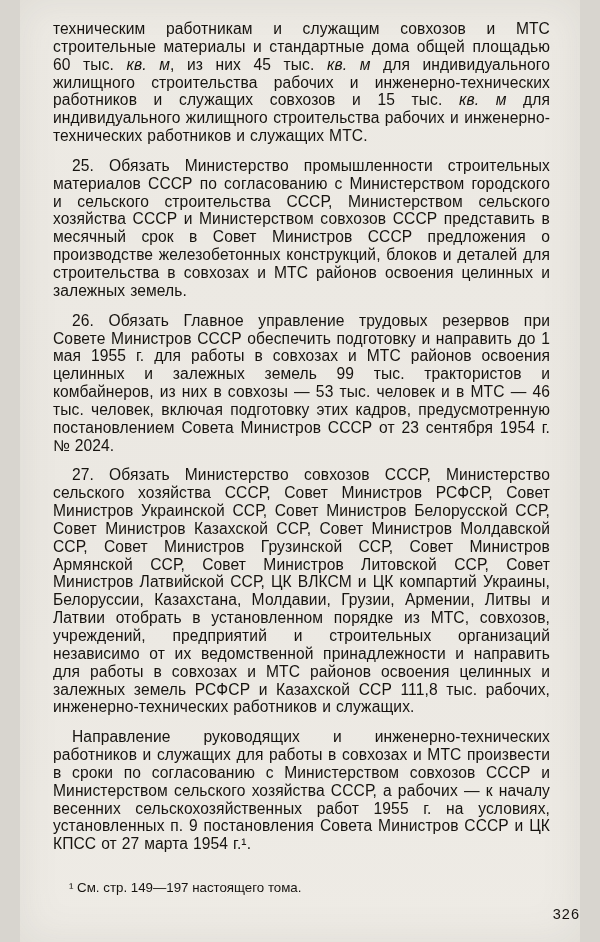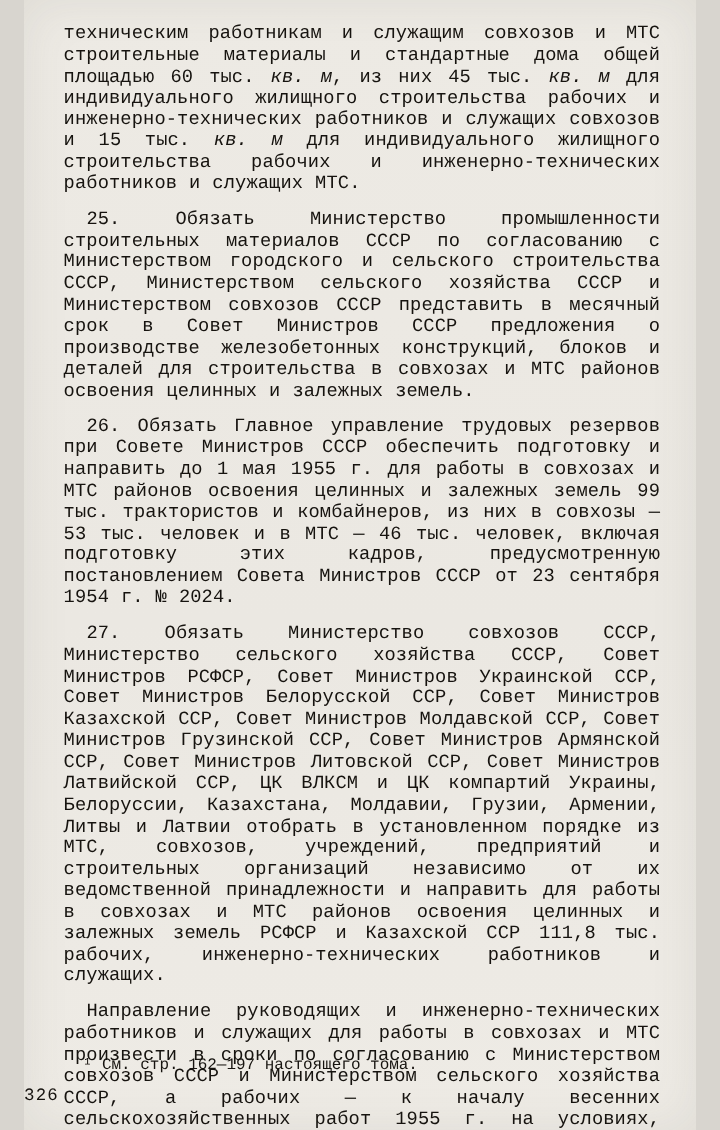--- a/index.html
+++ b/index.html
@@ -8,21 +8,21 @@
     background: #d8d5cf;
   }
   .page {
     position: relative;
     width: 560px;
     height: 942px;
     margin: 0 auto;
     box-sizing: border-box;
     background: linear-gradient(180deg, #edeae4 0%, #ebe8e2 55%, #eeebe5 100%);
     box-shadow: inset 0 0 40px rgba(90,85,75,0.10);
-    font-family: Liberation Mono, monospace;
+    font-family: Liberation Sans, sans-serif;
     color: #16130f;
     overflow: hidden;
   }
   .text-block {
     position: absolute;
     top: 20px;
     left: 33px;
     right: 30px;
     text-align: justify;
     font-size: 15.6px;
@@ -49,31 +49,31 @@
     font-size: 13.3px;
     line-height: 16px;
     text-indent: 16px;
     text-align: left;
   }
   .page-number {
     position: absolute;
     left: 0;
     right: 0;
     bottom: 20px;
-    text-align: left;
+    text-align: right;
     font-size: 14.5px;
     letter-spacing: 1px;
   }
 </style>
 </head>
 <body>
 
 <div class="page">
   <div class="text-block">
       <p class="para"><span>техническим работникам и служащим совхозов и МТС строительные материалы и стандартные дома общей площадью 60 тыс. </span><span class="it">кв. м</span><span>, из них 45 тыс. </span><span class="it">кв. м</span><span> для индивидуального жилищного строительства рабочих и инженерно-технических работников и служащих совхозов и 15 тыс. </span><span class="it">кв. м</span><span> для индивидуального жилищного строительства рабочих и инженерно-технических работников и служащих МТС.</span></p>
       <p class="para indent"><span>25. Обязать Министерство промышленности строительных материалов СССР по согласованию с Министерством городского и сельского строительства СССР, Министерством сельского хозяйства СССР и Министерством совхозов СССР представить в месячный срок в Совет Министров СССР предложения о производстве железобетонных конструкций, блоков и деталей для строительства в совхозах и МТС районов освоения целинных и залежных земель.</span></p>
       <p class="para indent"><span>26. Обязать Главное управление трудовых резервов при Совете Министров СССР обеспечить подготовку и направить до 1 мая 1955 г. для работы в совхозах и МТС районов освоения целинных и залежных земель 99 тыс. трактористов и комбайнеров, из них в совхозы — 53 тыс. человек и в МТС — 46 тыс. человек, включая подготовку этих кадров, предусмотренную постановлением Совета Министров СССР от 23 сентября 1954 г. № 2024.</span></p>
       <p class="para indent"><span>27. Обязать Министерство совхозов СССР, Министерство сельского хозяйства СССР, Совет Министров РСФСР, Совет Министров Украинской ССР, Совет Министров Белорусской ССР, Совет Министров Казахской ССР, Совет Министров Молдавской ССР, Совет Министров Грузинской ССР, Совет Министров Армянской ССР, Совет Министров Литовской ССР, Совет Министров Латвийской ССР, ЦК ВЛКСМ и ЦК компартий Украины, Белоруссии, Казахстана, Молдавии, Грузии, Армении, Литвы и Латвии отобрать в установленном порядке из МТС, совхозов, учреждений, предприятий и строительных организаций независимо от их ведомственной принадлежности и направить для работы в совхозах и МТС районов освоения целинных и залежных земель РСФСР и Казахской ССР 111,8 тыс. рабочих, инженерно-технических работников и служащих.</span></p>
       <p class="para indent"><span>Направление руководящих и инженерно-технических работников и служащих для работы в совхозах и МТС произвести в сроки по согласованию с Министерством совхозов СССР и Министерством сельского хозяйства СССР, а рабочих — к началу весенних сельскохозяйственных работ 1955 г. на условиях, установленных п. 9 постановления Совета Министров СССР и ЦК КПСС от 27 марта 1954 г.¹.</span></p>
     </div>
-  <div class="footnote">¹ См. стр. 162—197 настоящего тома.</div>
+  <div class="footnote">¹ См. стр. 149—197 настоящего тома.</div>
   <div class="page-number">326</div>
 </div>
 
 </body></html>

